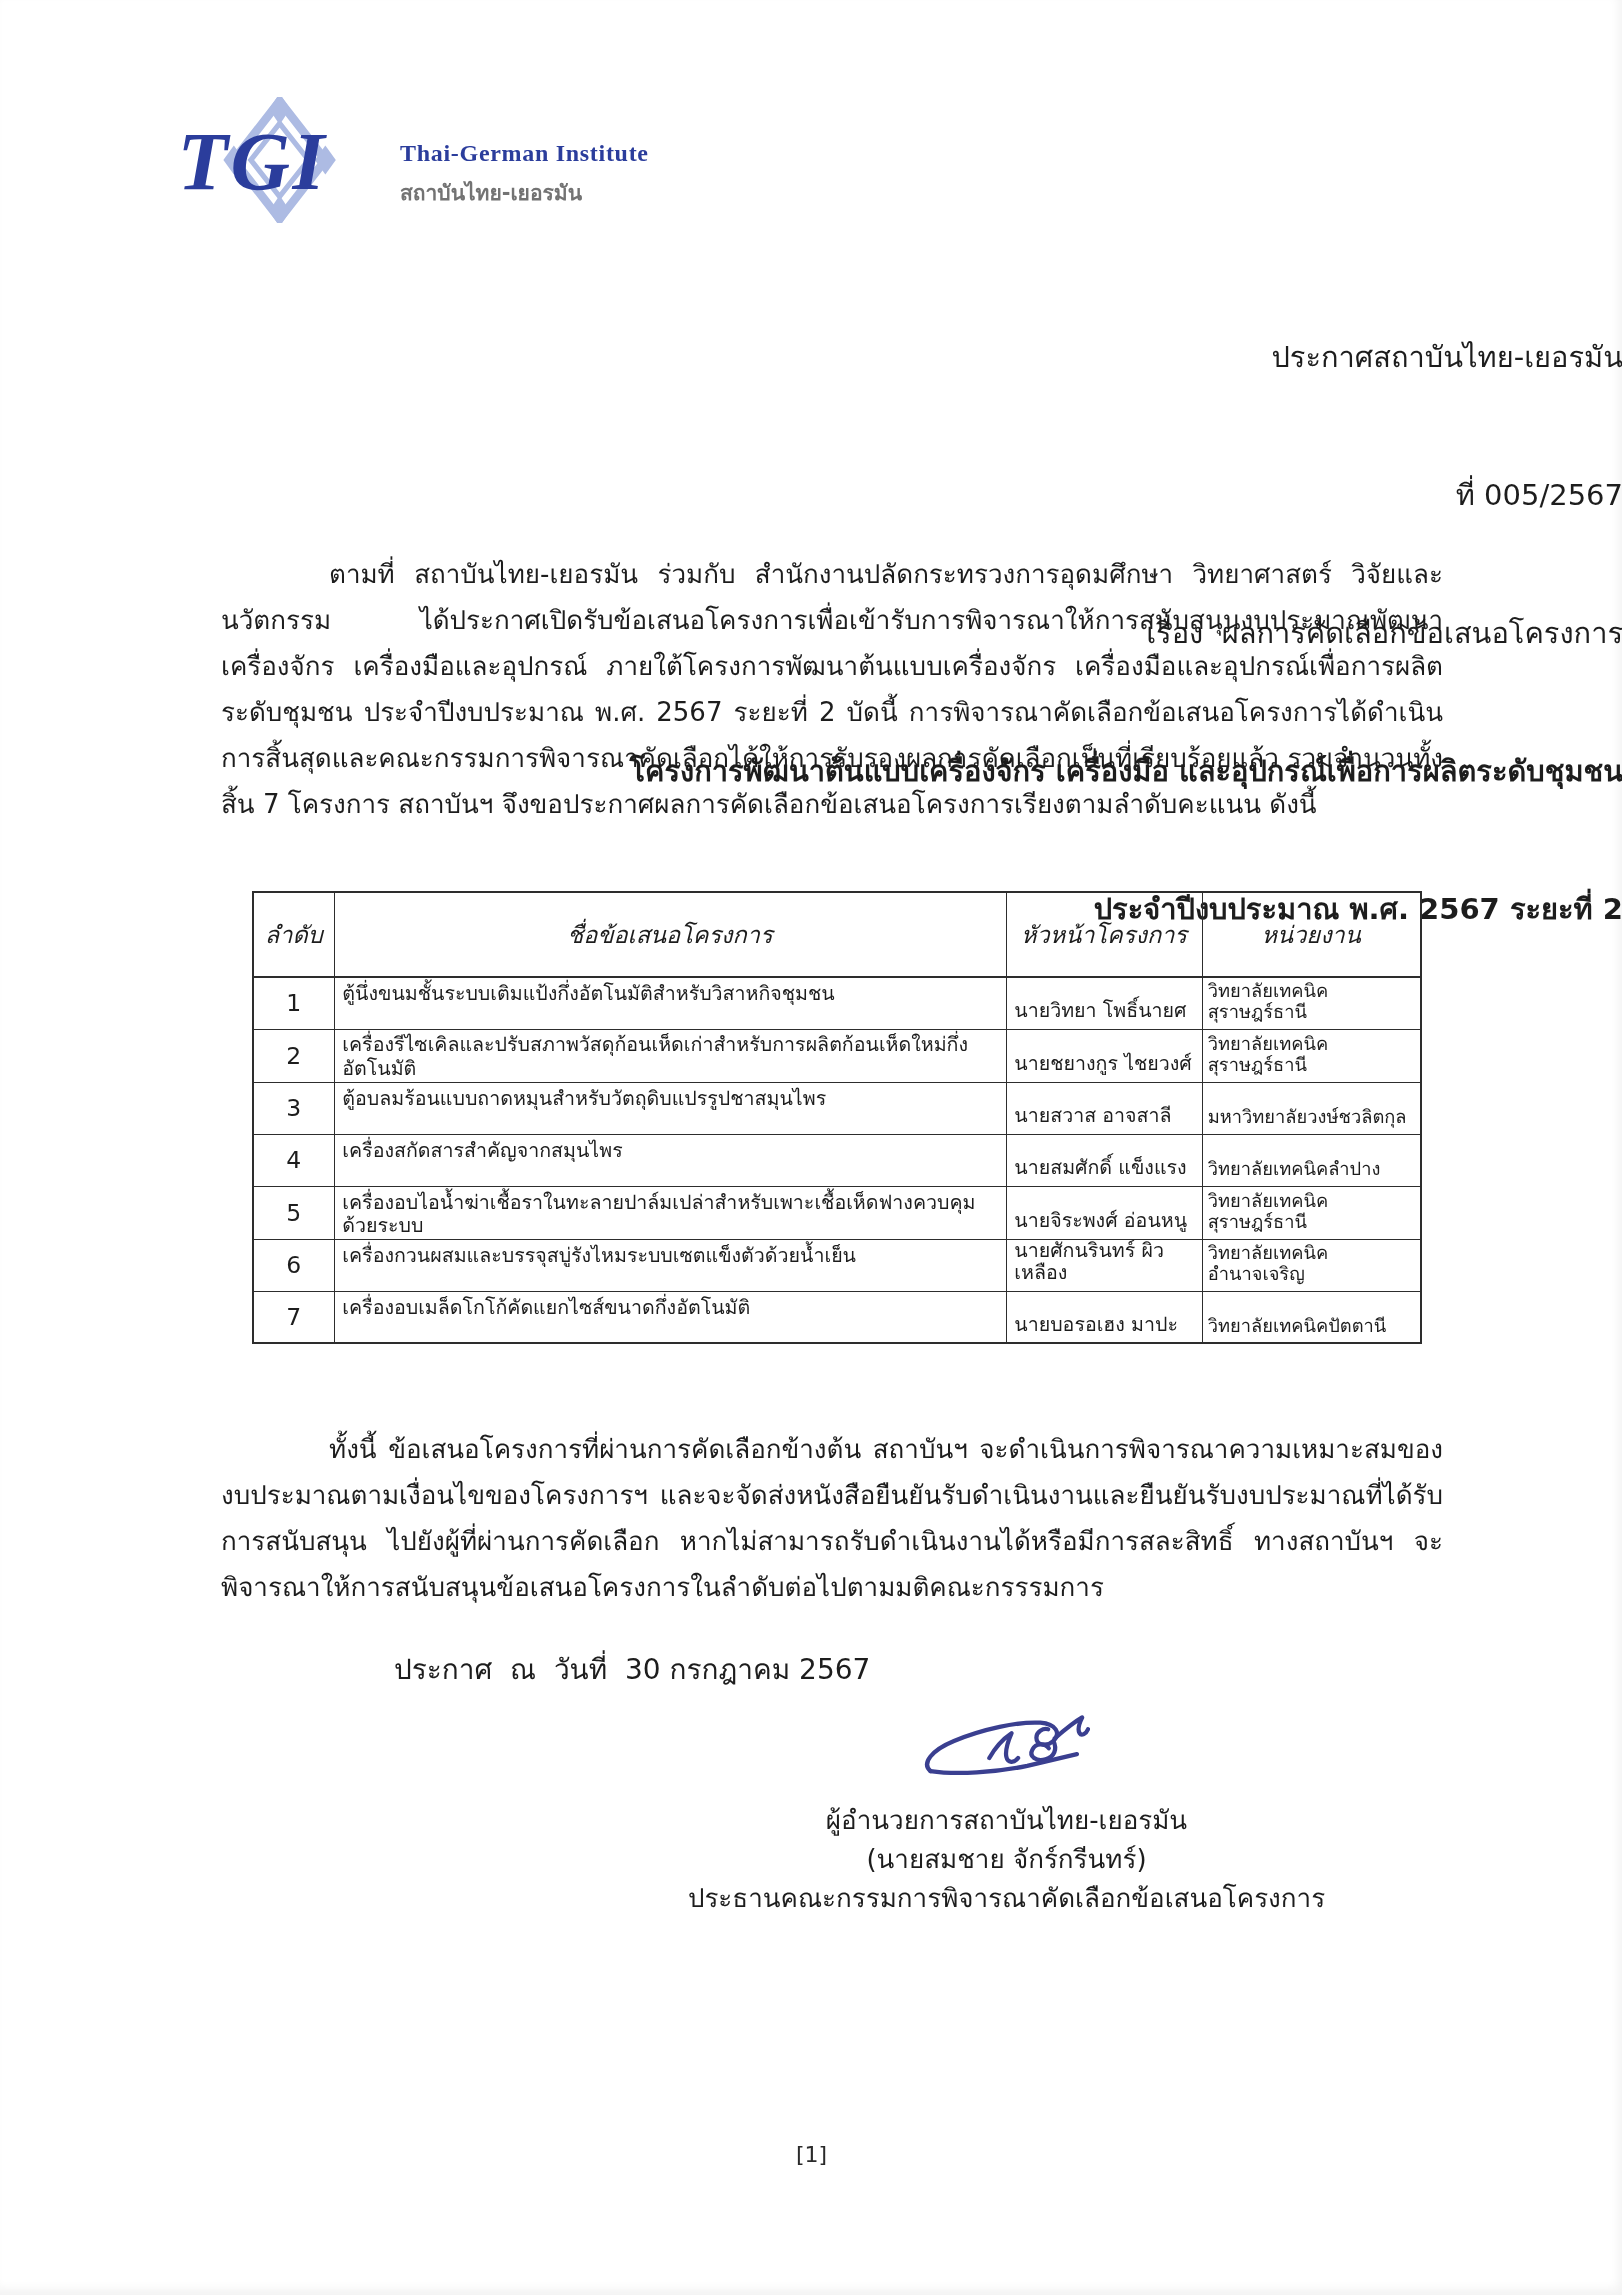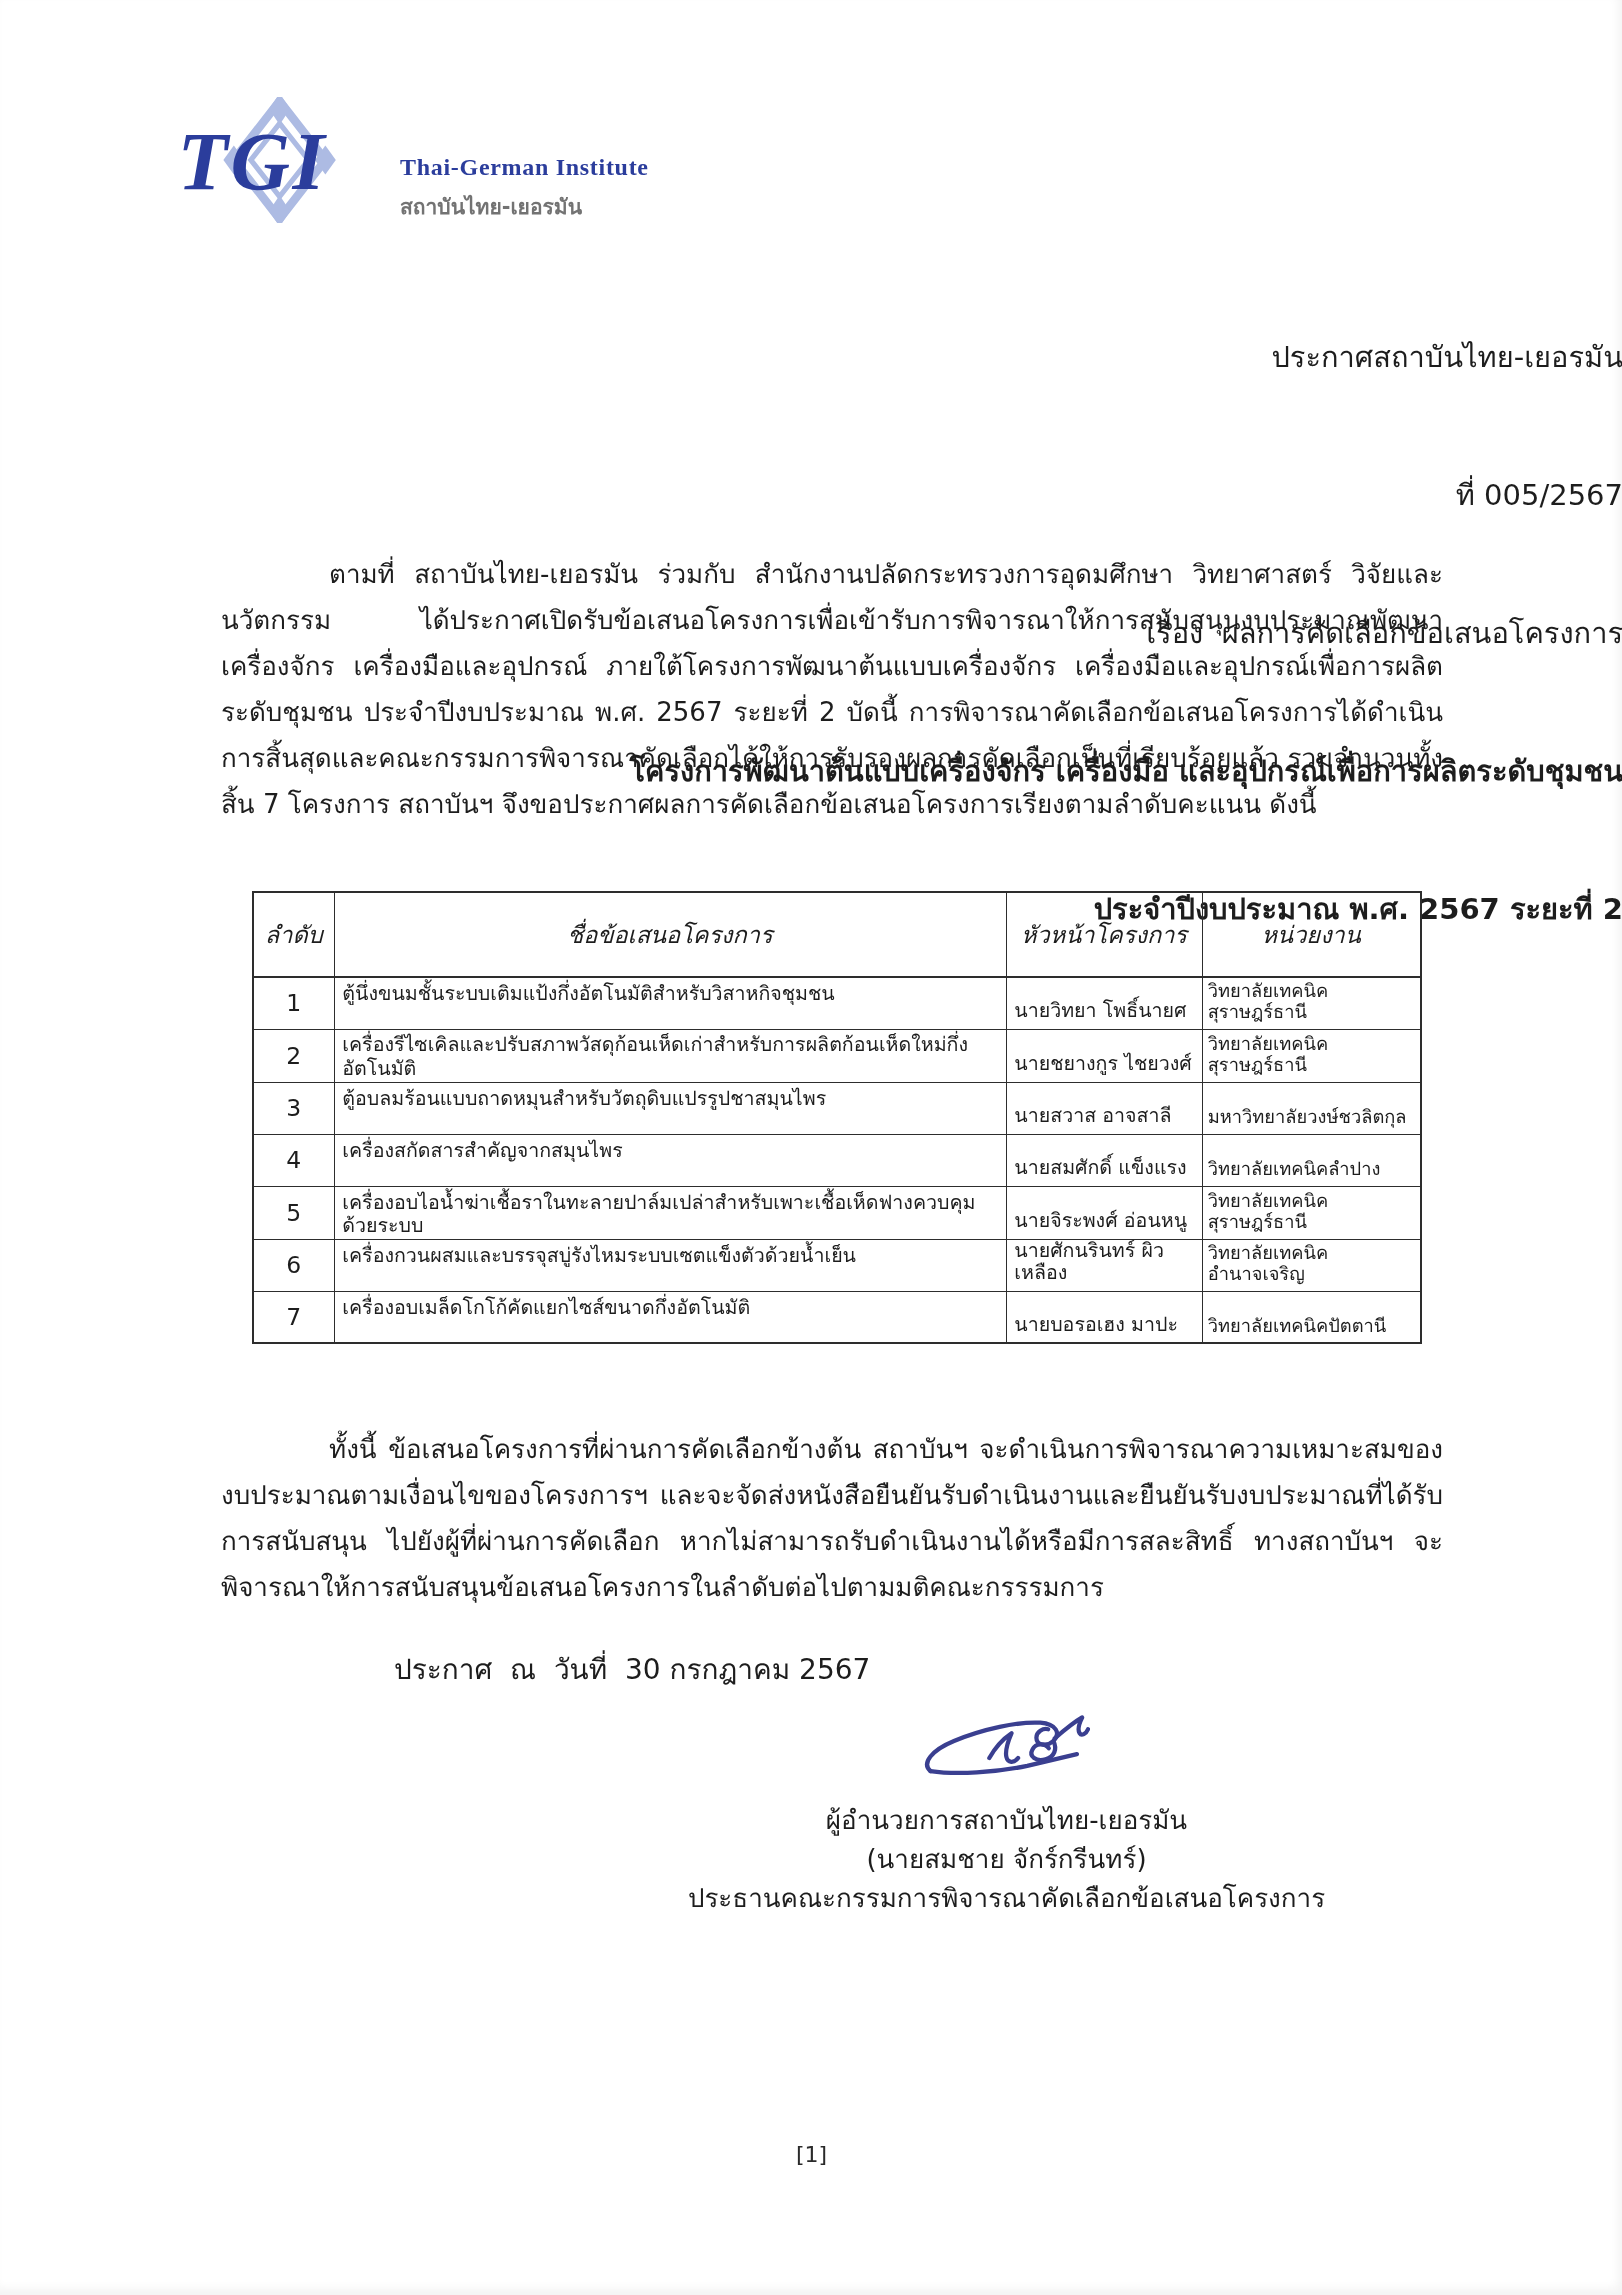--- a/index.html
+++ b/index.html
@@ -7,21 +7,21 @@
     position:relative;
     width:1623px;height:2295px;
     background:#ffffff;
     margin:0 auto;
     font-family:"DejaVu Sans","Liberation Sans",sans-serif;
     color:#1d1d1d;
     box-shadow:inset -4.6px -5.9px 9.2px rgba(0,0,0,0.05);
     overflow:hidden;
   }
   
-  .logo-block{position:absolute;left:175px;top:97px;display:flex;align-items:flex-end;}
+  .logo-block{position:absolute;left:175px;top:97px;display:flex;align-items:center;}
   .logo-mark{width:219px;height:126px;flex:0 0 auto;}
   .logo-text{margin-left:6px;padding-top:29px;}
   .logo-en{font-family:"Liberation Serif","DejaVu Serif",serif;font-weight:bold;font-size:24px;color:#2b3d9c;letter-spacing:0.7px;}
   .logo-th{font-size:21px;color:#737373;margin-top:9.2px;font-weight:bold;}
   
   .doc-title{position:absolute;top:242px;left:0;width:100%;text-align:right;font-size:29px;line-height:46px;white-space:pre-wrap;}
   .doc-title .bold{font-weight:bold;}
   
   .para{position:absolute;left:221px;width:1222px;font-size:26px;line-height:46px;text-align:justify;text-indent:108px;}
   .para-intro{top:551px;}

